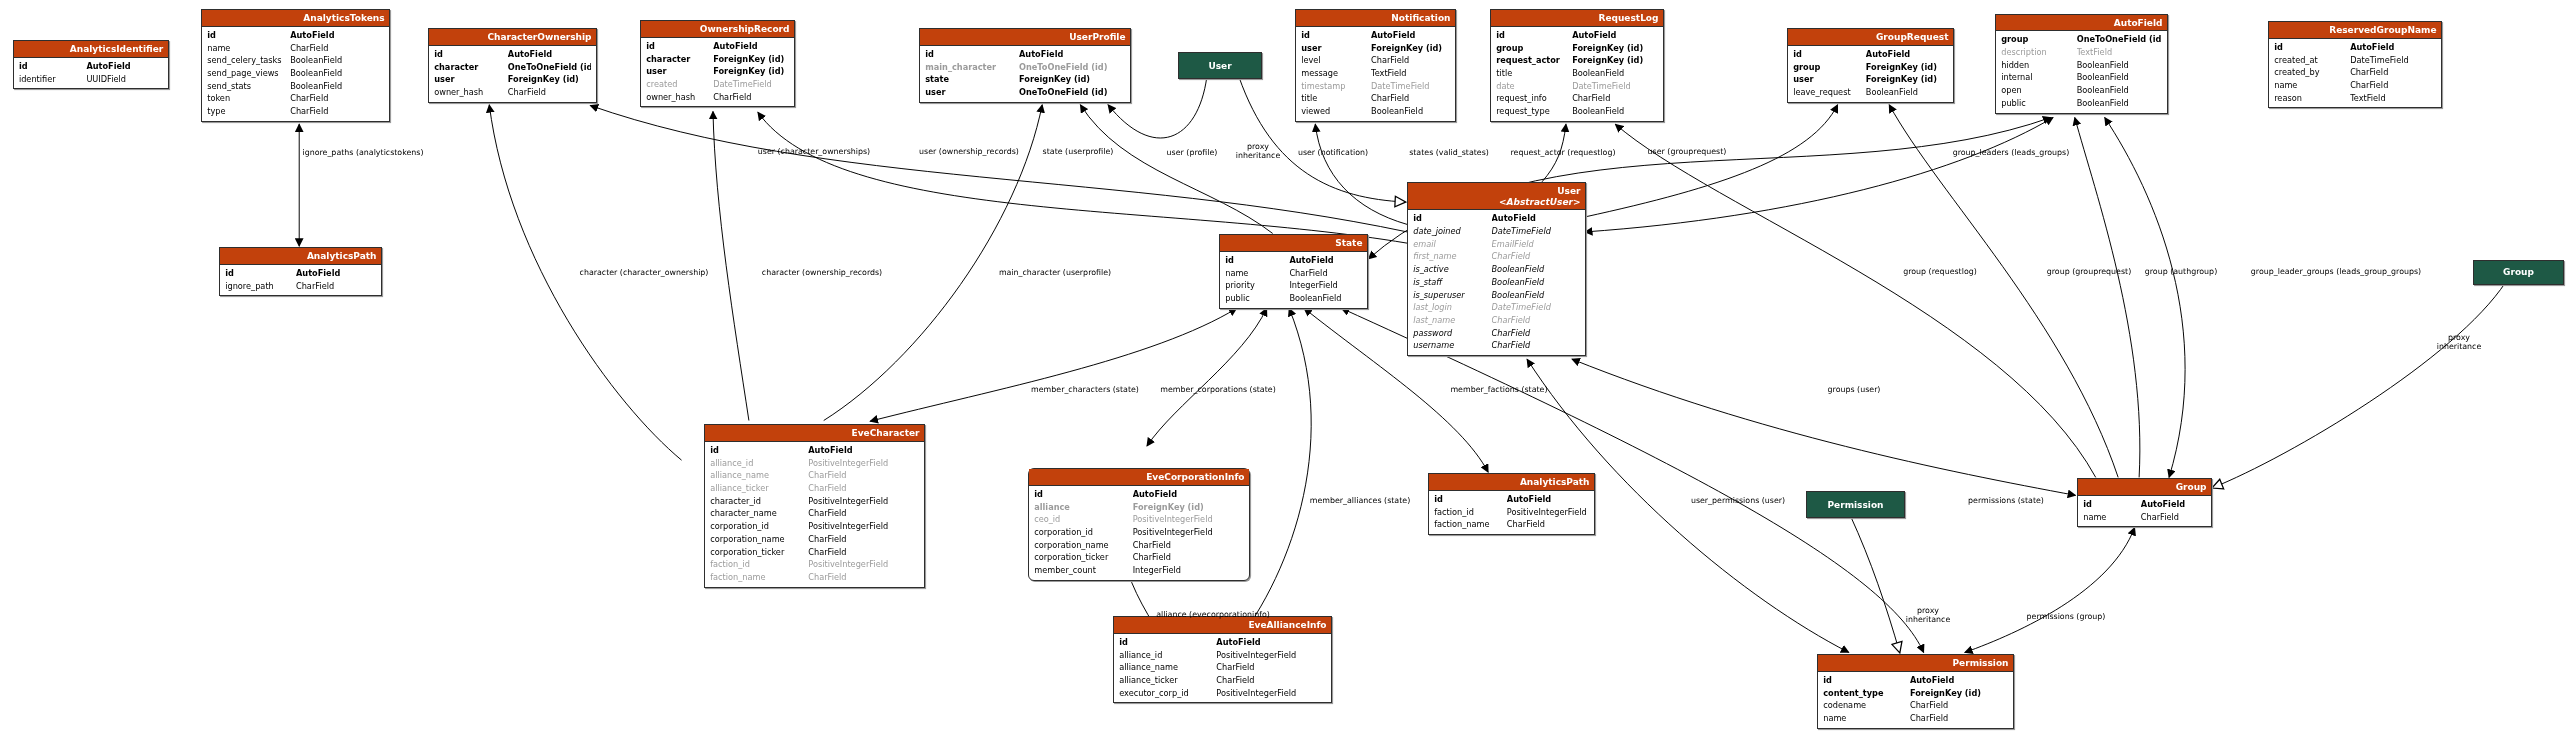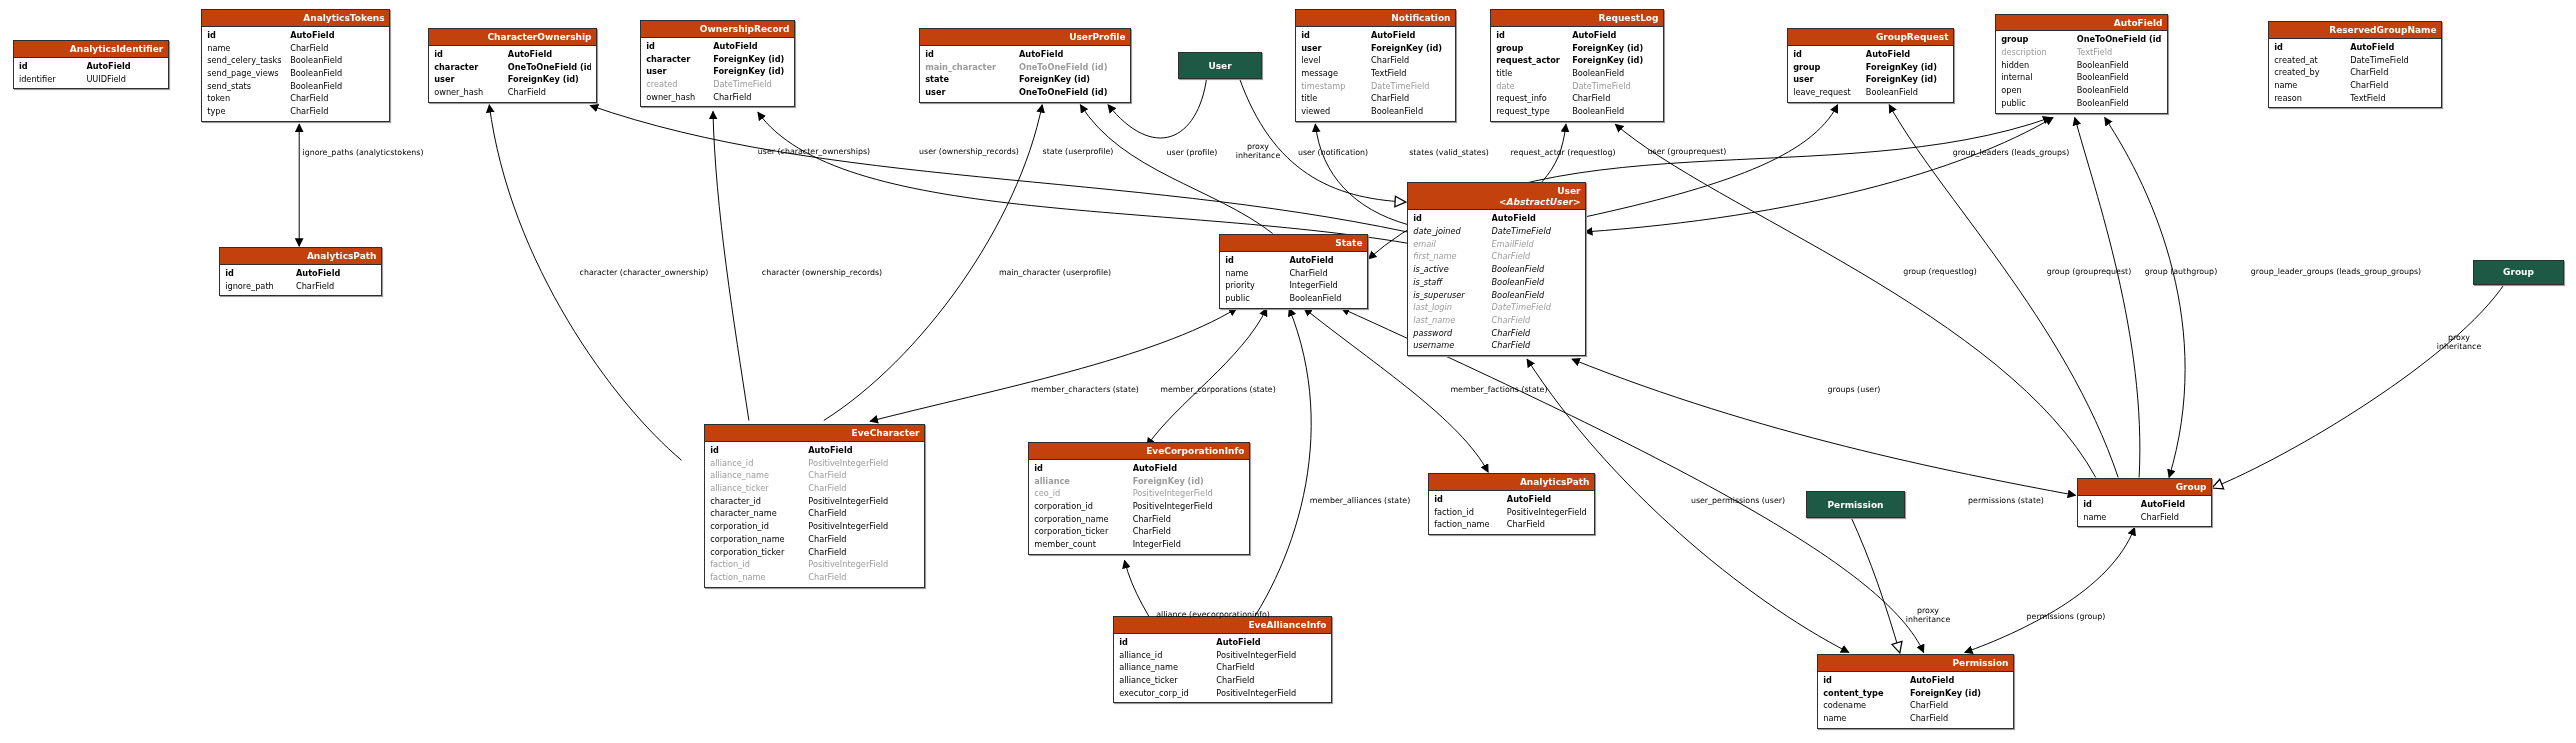--- a/index.html
+++ b/index.html
@@ -447,21 +447,21 @@
         <div class="row muted">
           <span>faction_id</span>
           <span>PositiveIntegerField</span>
         </div>
         <div class="row muted">
           <span>faction_name</span>
           <span>CharField</span>
         </div>
       </div>
     </div>
-    <div class="entity" style="left: 1028px; top: 442px; width: 220px;">
+    <div class="entity" style="left: 1028px; top: 468px; width: 220px; border-radius: 6px;">
       <div class="entity-title">EveCorporationInfo</div>
       <div class="rows">
         <div class="row key">
           <span>id</span>
           <span>AutoField</span>
         </div>
         <div class="row key muted">
           <span>alliance</span>
           <span>ForeignKey (id)</span>
         </div>

